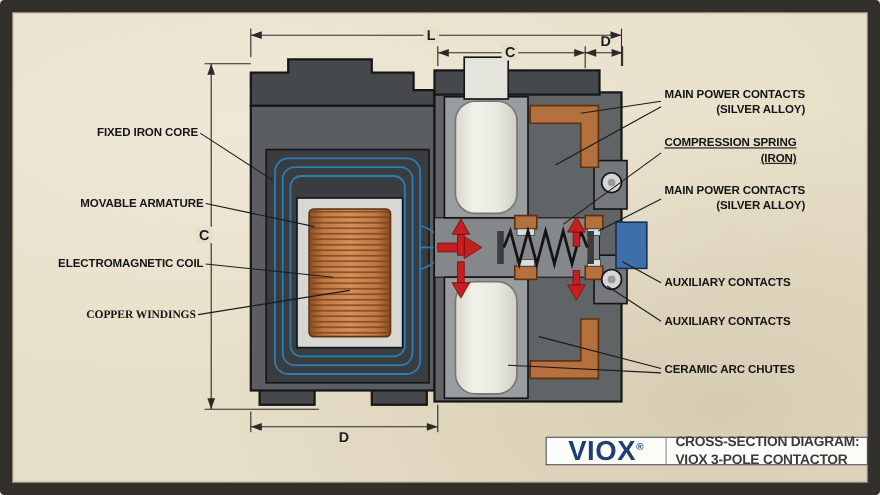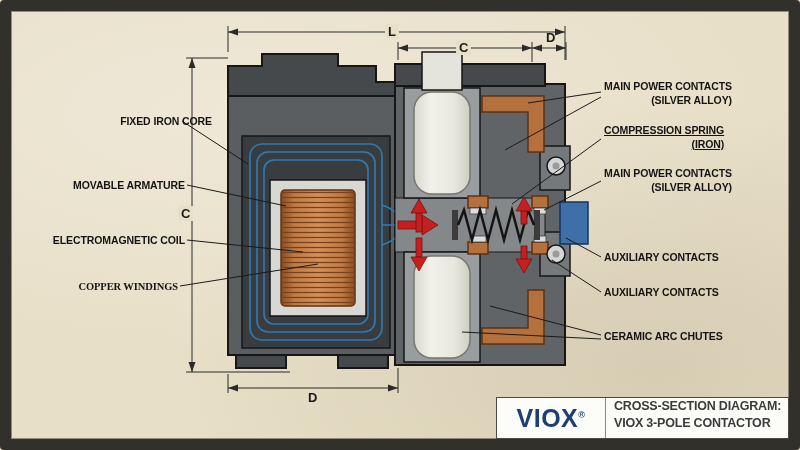--- a/index.html
+++ b/index.html
@@ -10,25 +10,25 @@
       radial-gradient(120% 90% at 28% 25%, rgba(255,255,255,0.28), rgba(255,255,255,0) 60%),
       radial-gradient(110% 110% at 82% 82%, rgba(110,92,55,0.14), rgba(0,0,0,0) 55%),
       #e8dfc8;
   }
   .frame{position:absolute;inset:0;border:11px solid #31302b;border-radius:4px;pointer-events:none;z-index:40;box-shadow:inset 0 0 0 1px rgba(40,38,30,.45);}
   svg.art{position:absolute;left:0;top:0;width:800px;height:450px;z-index:5;}
   .dim{position:absolute;z-index:10;font-weight:bold;font-size:13px;color:#1b1b1b;background:#e8dfc8;padding:0 3px;line-height:15px;}
   .dim.nobg{background:transparent;}
   .lbl{position:absolute;z-index:10;font-weight:bold;font-size:10.5px;line-height:1.3;color:#141414;letter-spacing:-0.1px;white-space:nowrap;}
   .lbl .l2{display:block;text-align:right;}
-  .titleblock{position:absolute;left:496px;top:397px;width:293px;height:42px;background:#fcfcf9;border:1.5px solid #4a4a44;display:flex;align-items:stretch;z-index:45;box-sizing:border-box;}
+  .titleblock{position:absolute;left:496px;top:397px;width:293px;height:26px;background:#fcfcf9;border:1.5px solid #4a4a44;display:flex;align-items:stretch;z-index:45;box-sizing:border-box;}
   .brandcell{width:108px;display:flex;align-items:center;justify-content:center;}
   .brand{font-weight:900;font-size:25px;color:#1e3f74;letter-spacing:0.5px;}
   .reg{font-weight:bold;font-size:9px;color:#1e3f74;vertical-align:super;}
-  .titlecell{flex:1;border-left:1.5px solid #8a8a82;display:flex;flex-direction:column;padding-left:8px;}
+  .titlecell{flex:1;border-left:1.5px solid #8a8a82;display:flex;flex-direction:column;justify-content:center;padding-left:8px;}
   .titleline{font-weight:bold;font-size:12.5px;color:#3b3b3b;letter-spacing:-0.2px;line-height:1.35;}
 </style>
 </head>
 <body>
 
 <div class="stage">
 
   <svg class="art" viewBox="0 0 800 450">
     <defs>
       <linearGradient id="copperGrad" x1="0" y1="0" x2="1" y2="0">
@@ -171,21 +171,21 @@
       <path d="M601,339 L462,332"></path>
     </g>
   </svg>
 
   <div class="dim" style="left:385px;top:24px;">L</div>
   <div class="dim" style="left:456px;top:40px;">C</div>
   <div class="dim nobg" style="left:543px;top:30px;">D</div>
   <div class="dim" style="left:178px;top:206px;">C</div>
   <div class="dim nobg" style="left:305px;top:390px;">D</div>
 
-  <div class="lbl" style="right:588px;top:115px;text-align:right;">FIXED IRON CORE</div>
+  <div class="lbl" style="right:620px;top:115px;text-align:right;">FIXED IRON CORE</div>
   <div class="lbl" style="right:615px;top:179px;text-align:right;">MOVABLE ARMATURE</div>
   <div class="lbl" style="right:615px;top:234px;text-align:right;">ELECTROMAGNETIC COIL</div>
   <div class="lbl" style="right:622px;top:280px;text-align:right;font-family:Liberation Serif, serif;">COPPER WINDINGS</div>
 
   <div class="lbl" style="left:604px;top:80px;">
     <span class="l2">MAIN POWER CONTACTS</span>
     <span class="l2">(SILVER ALLOY)</span>
   </div>
   <div class="lbl" style="left:604px;top:124px;text-decoration:underline;">
     <span class="l2">COMPRESSION SPRING</span>

